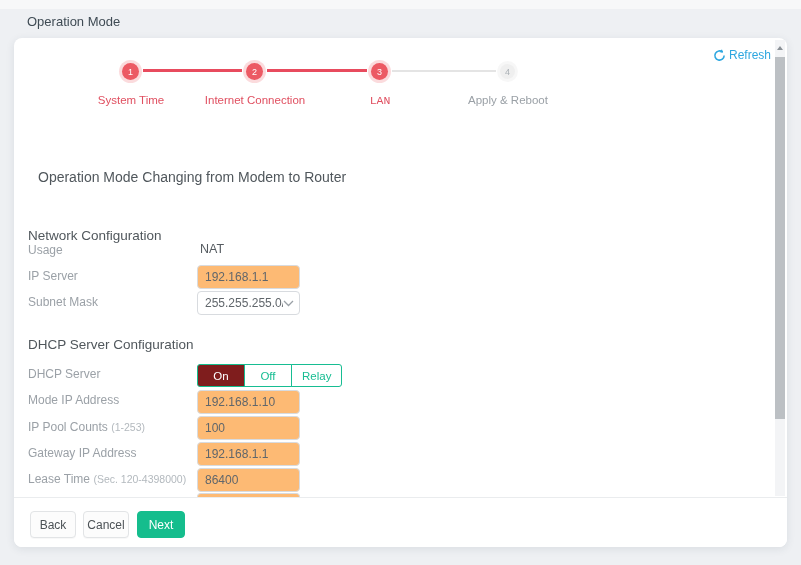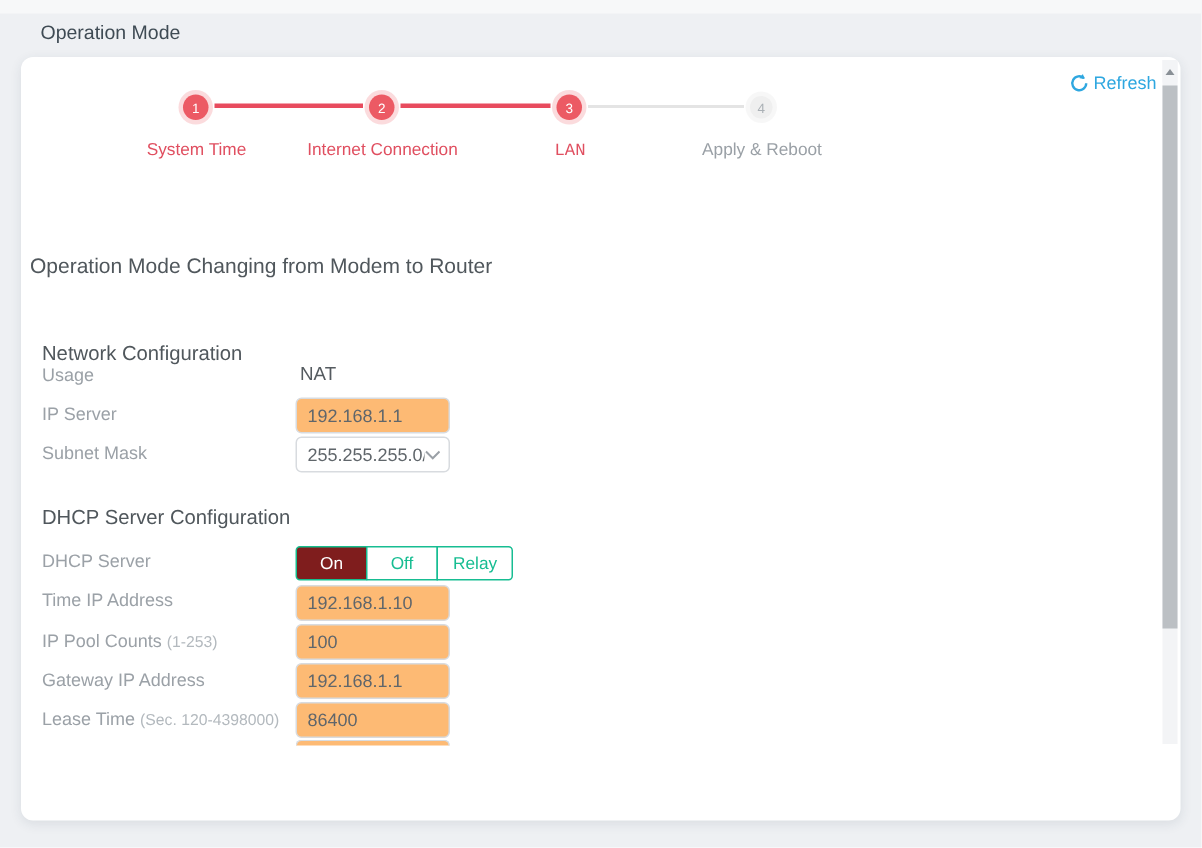--- a/index.html
+++ b/index.html
@@ -34,21 +34,21 @@
   .step-line { position:absolute; top:32px; height:2px; }
   .step-line.red { background:#e84b5e; height:3px; top:31px; }
   .step-line.gray { background:#e4e4e4; }
   .l12 { left:129px; width:99px; } .l23 { left:253px; width:100px; } .l34 { left:378px; width:104px; }
   .step-label { position:absolute; top:56px; font-size:11.5px; text-align:center; }
   .step-label.red { color:#e04f60; }
   .step-label.gray { color:#9aa0a6; }
   .sl1 { left:57px; width:120px; } .sl2 { left:161px; width:160px; } .sl3 { left:326px; width:80px;font-family:Liberation Mono, monospace; } .sl4 { left:434px; width:120px; }
 
   
-  .main-heading { position:absolute; left:6px; top:131px; font-size:14px; color:#50575c; }
+  .main-heading { position:absolute; left:24px; top:131px; font-size:14px; color:#50575c; }
   .section-title { position:absolute; left:14px; font-size:13.5px; color:#50575c; }
   .st-network { top:190px; }
   .st-dhcp { top:299px; }
 
   .field-label { position:absolute; left:14px; font-size:12px; color:#9ba1a7; }
   .field-hint { font-size:10.5px; color:#b3b9be; }
   .static-value { position:absolute; left:186px; font-size:12.5px; color:#555b60; }
 
   .txt-input {
     position:absolute; left:183px; width:103px; height:24px;
@@ -153,21 +153,21 @@
 
     <div class="section-title st-dhcp">DHCP Server Configuration</div>
 
     <div class="field-label lbl-dhcpserver">DHCP Server</div>
     <div class="segmented">
       <div class="seg-btn first active">On</div>
       <div class="seg-btn">Off</div>
       <div class="seg-btn last">Relay</div>
     </div>
 
-    <div class="field-label lbl-startip">Time IP Address</div>
+    <div class="field-label lbl-startip">Mode IP Address</div>
     <input class="txt-input inp-startip" value="192.168.1.10" style="">
 
     <div class="field-label lbl-pool">
       <span>IP Pool Counts</span>
       <span class="field-hint">(1-253)</span>
     </div>
     <input class="txt-input inp-pool" value="100" style="">
 
     <div class="field-label lbl-gateway">Gateway IP Address</div>
     <input class="txt-input inp-gateway" value="192.168.1.1" style="">
@@ -181,14 +181,19 @@
     <div class="txt-input inp-partial"></div>
 
     <div class="vscrollbar">
       <div class="scroll-up-btn">
         <div class="tri"></div>
       </div>
       <div class="scroll-thumb"></div>
     </div>
   </div>
 
+  <div class="card-footer">
+    <div class="btn btn-plain btn-back">Back</div>
+    <div class="btn btn-plain btn-cancel">Cancel</div>
+    <div class="btn btn-next">Next</div>
+  </div>
 
 </div>
 
 </body></html>

